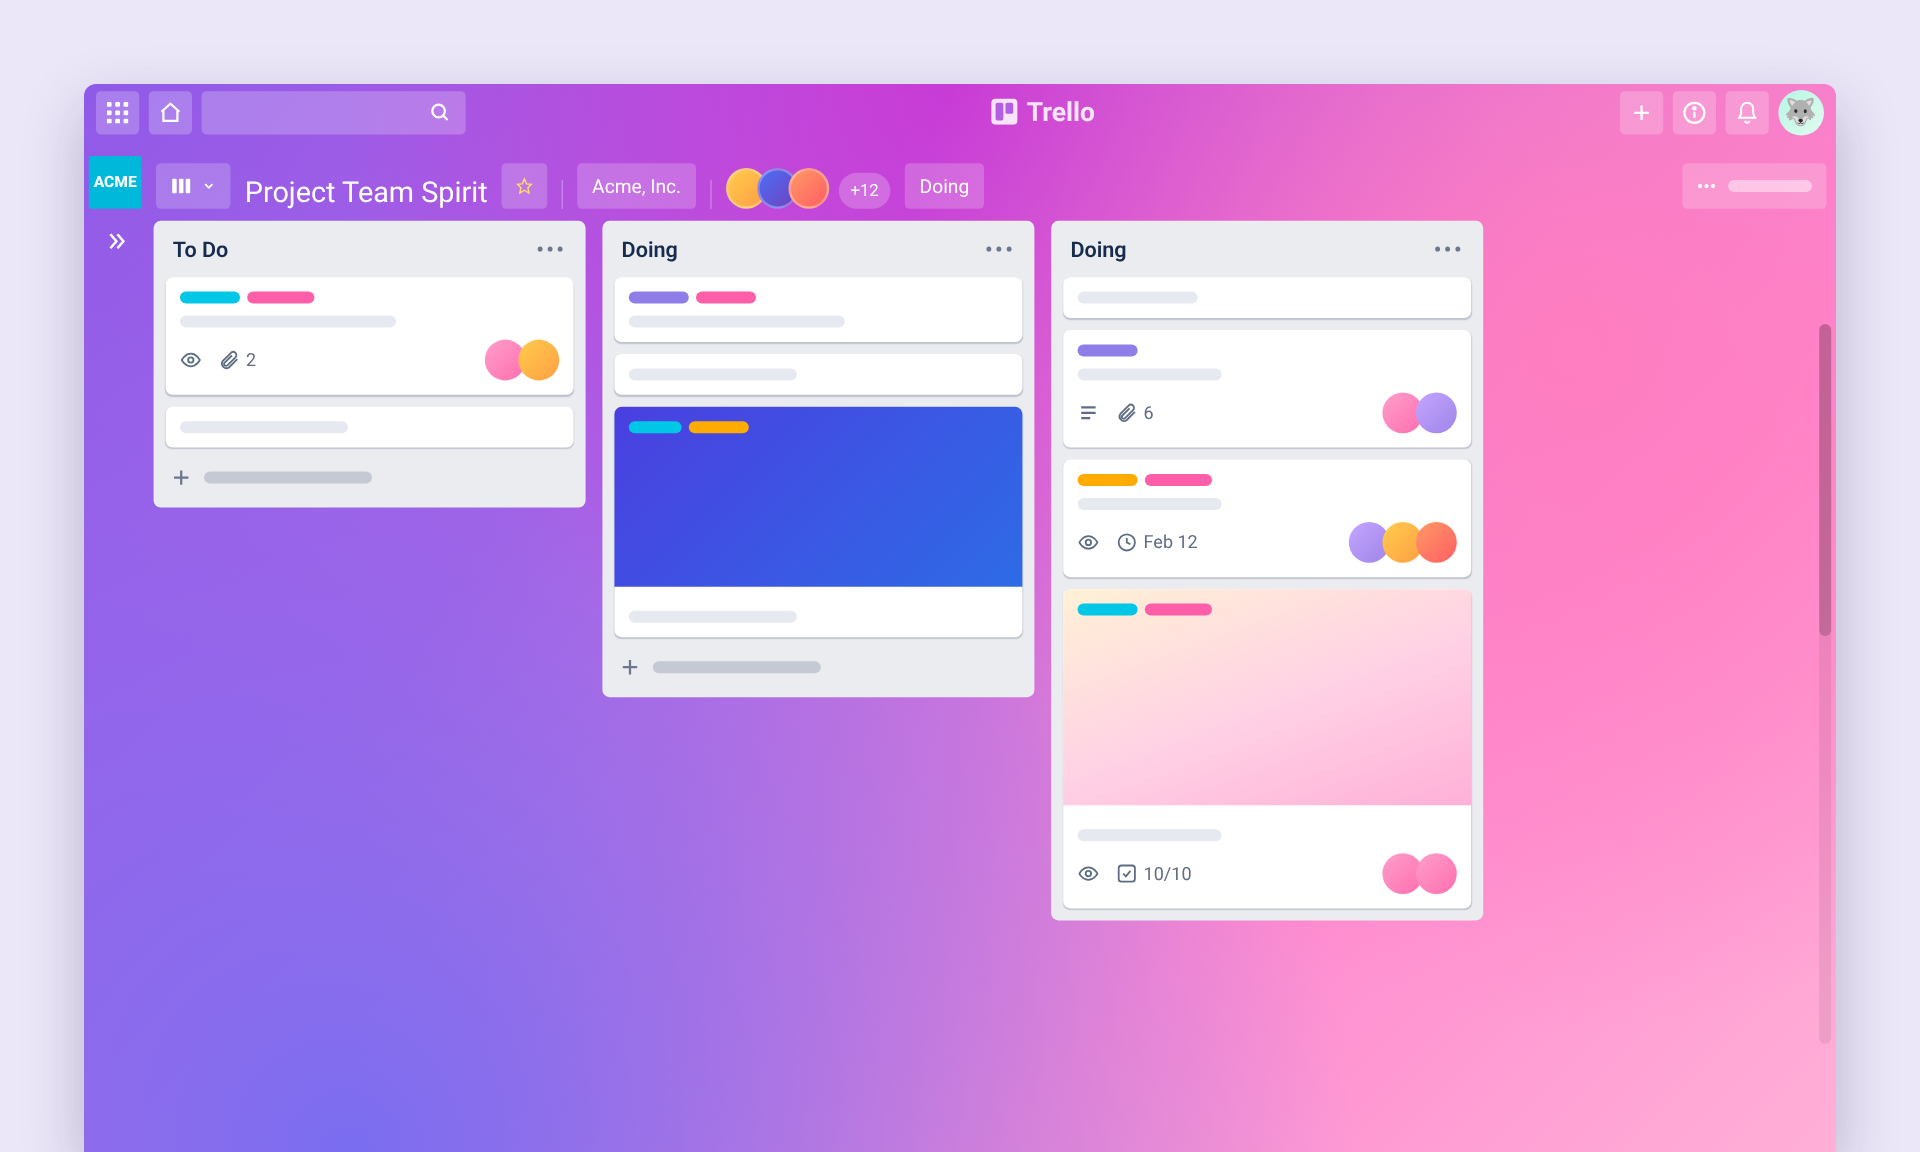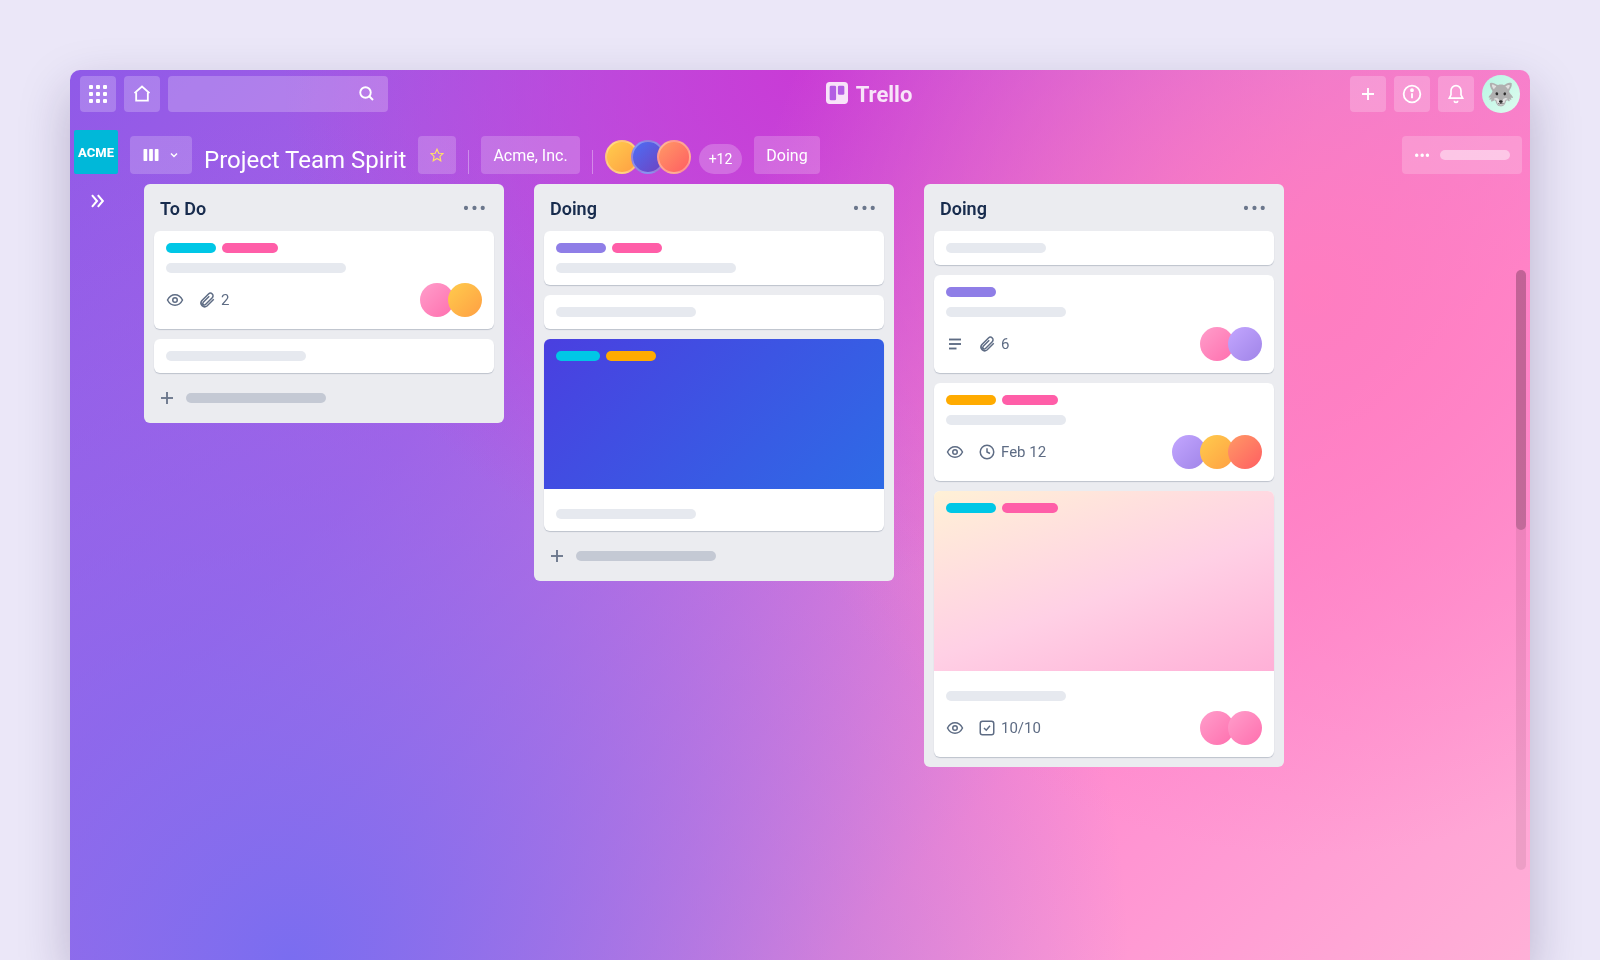--- a/index.html
+++ b/index.html
@@ -108,21 +108,21 @@
     display:flex;align-items:center;
   }
   .spacer{flex:1;}
   .menu-chip{ width:120px; display:flex; align-items:center; gap:10px; }
   .menu-chip .bar{ height:10px; flex:1; background:rgba(255,255,255,0.45); border-radius:5px;}
 
   
   .board-area{
     display:flex; align-items:flex-start;
     padding: 10px 10px 0 10px;
-    gap: 30px;
+    gap: 14px;
     height: calc(100% - 104px);
   }
   .sidebar-rail{
     width:34px; height:34px;
     display:flex;align-items:center;justify-content:center;
     color:#fff;
   }
   .list {
     width: 360px;
     background:#ebecf0;

